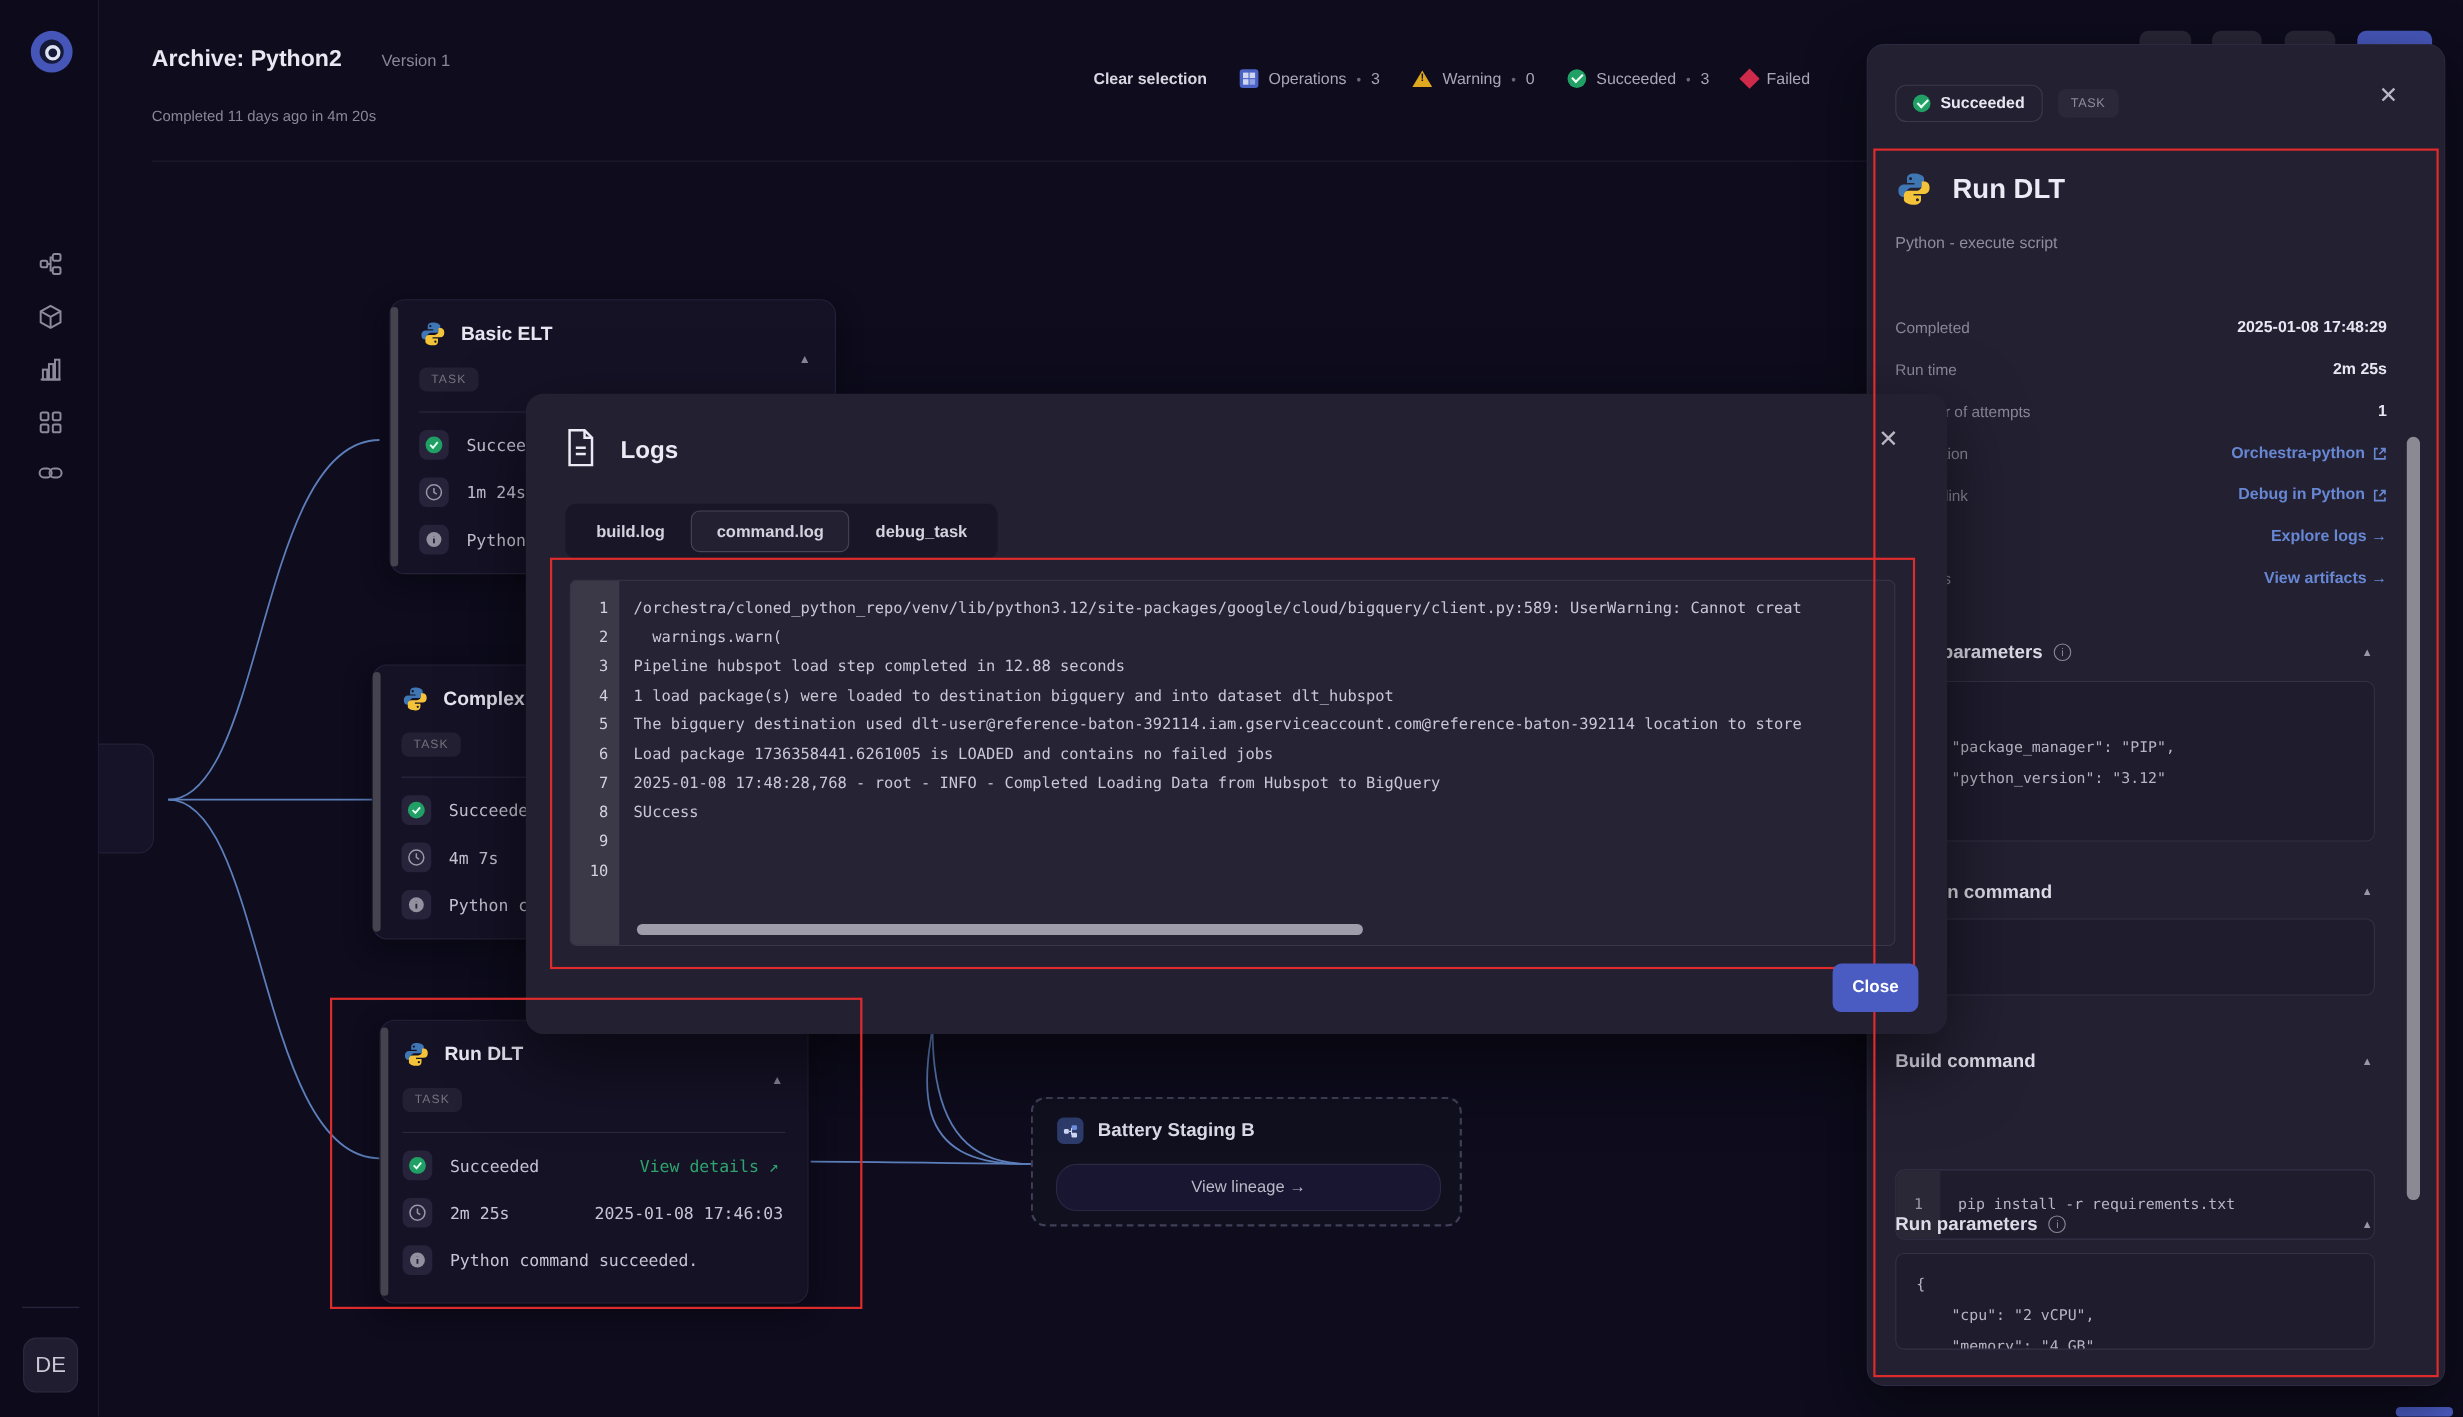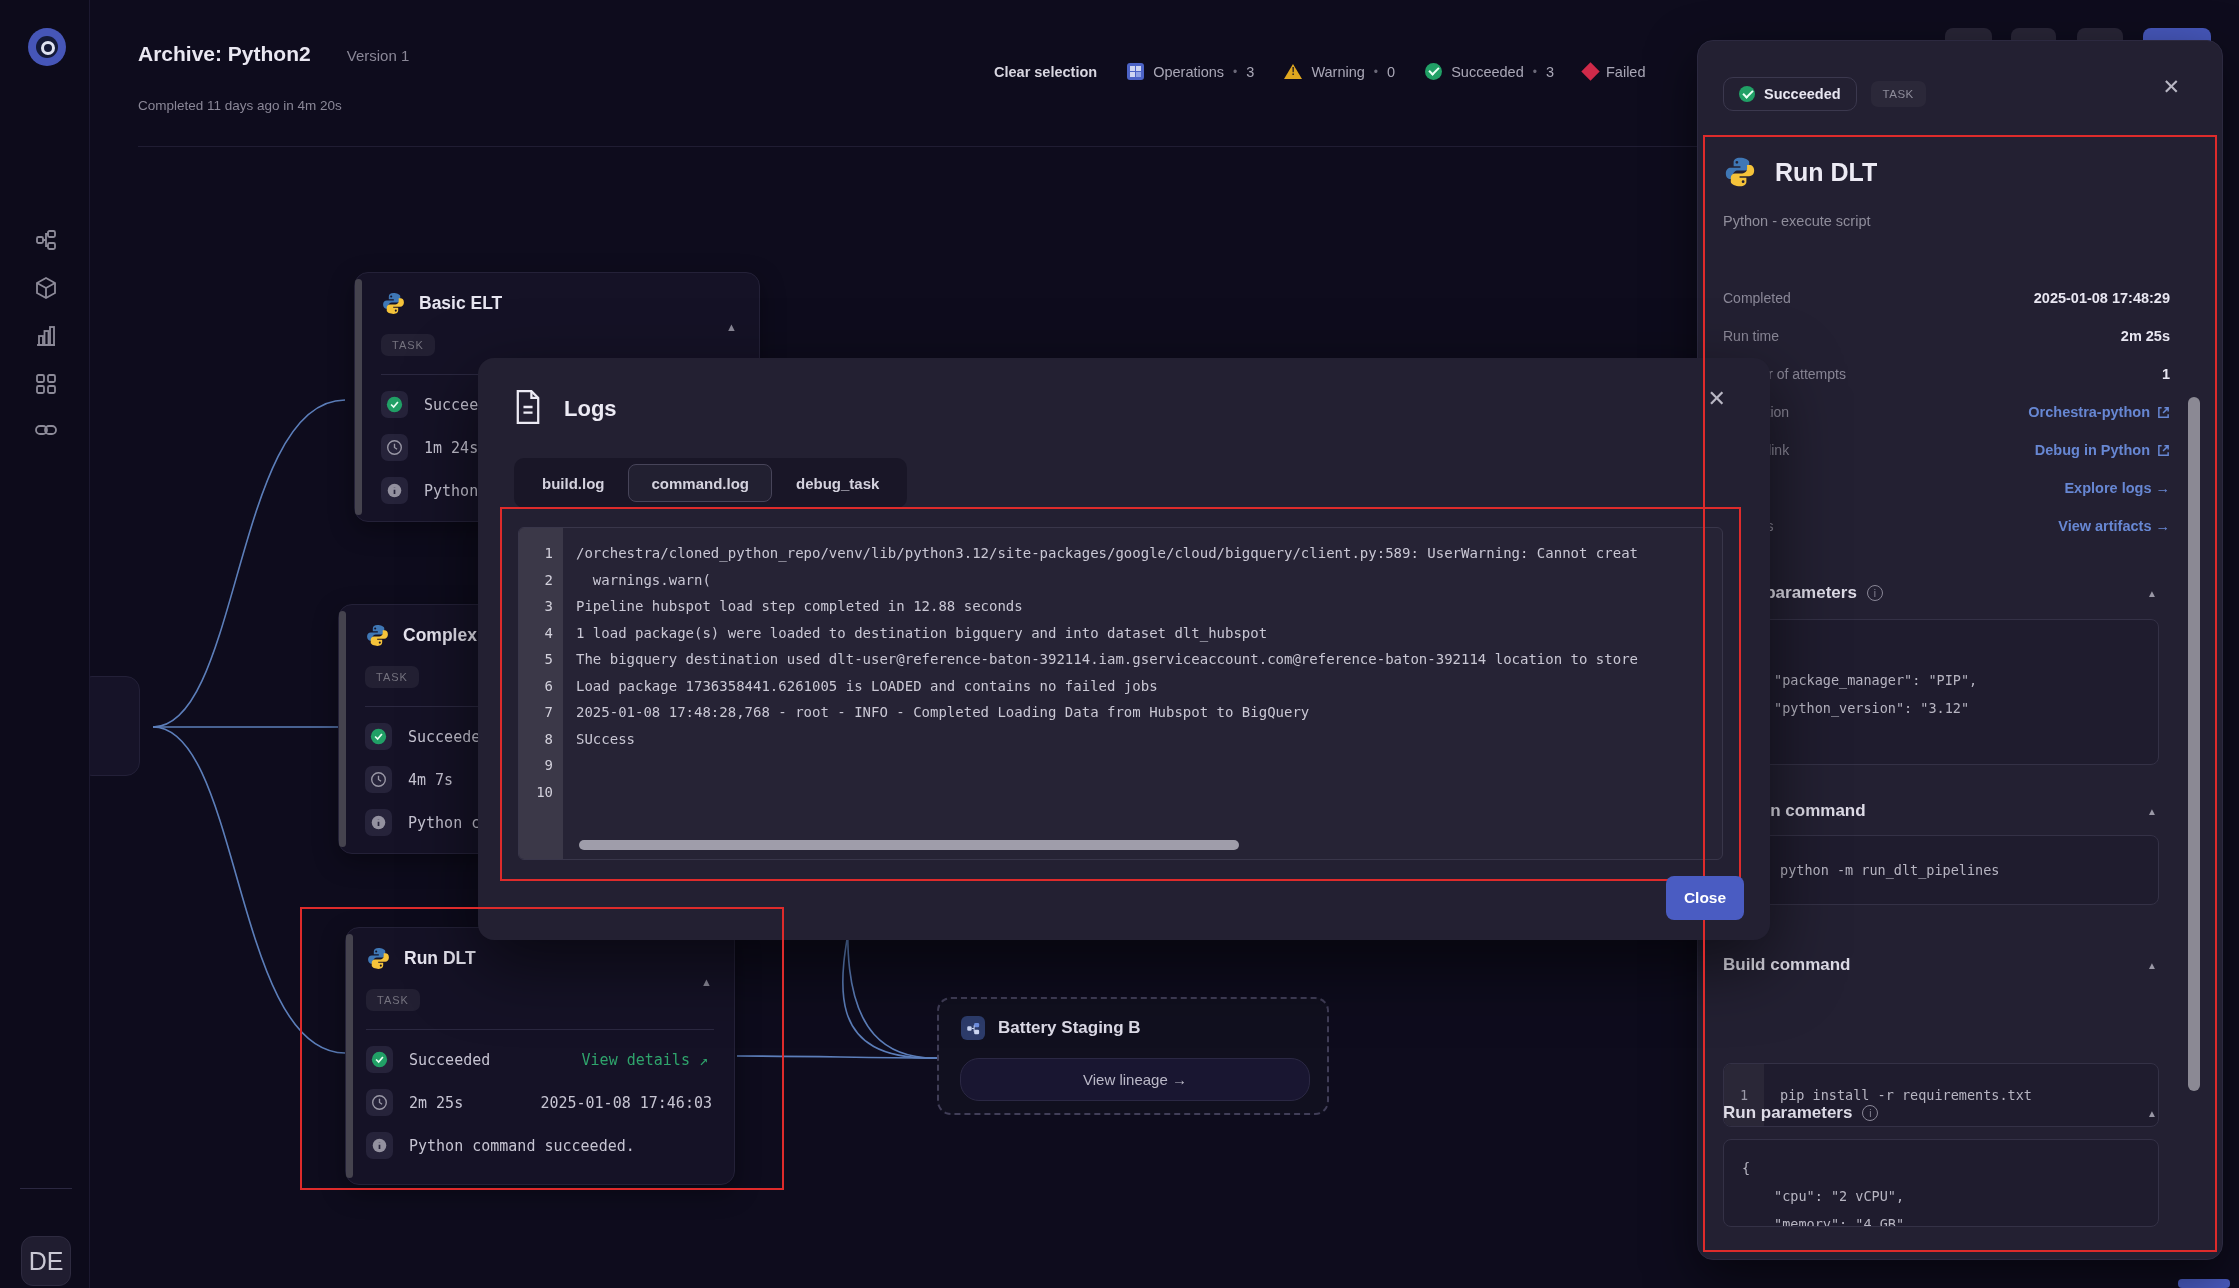--- a/index.html
+++ b/index.html
@@ -9,21 +9,21 @@
   .screen { position:absolute; inset:0; }
 
   
   .sidebar { position:absolute; left:0; top:0; width:90px; height:1288px; background:#0d0b1b; border-right:1px solid #1c1930; z-index:6; }
   .logo { position:absolute; left:28px; top:28px; width:38px; height:38px; border-radius:50%; background:#4656b8; }
   .logo::before { content:""; position:absolute; left:8px; top:8px; width:22px; height:22px; border-radius:50%; background:#141a38; }
   .logo::after { content:""; position:absolute; left:13px; top:13px; width:8px; height:8px; border-radius:50%; border:3px solid #dfe3f2; }
   .side-icon { position:absolute; left:34px; width:24px; height:24px; color:#8d8b99; }
   .side-icon svg { width:24px; height:24px; display:block; }
   .side-div { position:absolute; left:20px; top:1188px; width:52px; height:1px; background:#2b2841; }
-  .avatar { position:absolute; left:21px; top:1216px; width:50px; height:50px; border-radius:12px; background:#201d30; border:1px solid #2e2b40; display:flex; align-items:center; justify-content:center; font-size:25px; color:#cac8d4;margin-top:20px; }
+  .avatar { position:absolute; left:21px; top:1216px; width:50px; height:50px; border-radius:12px; background:#201d30; border:1px solid #2e2b40; display:flex; align-items:center; justify-content:center; font-size:20px; color:#cac8d4; }
 
   
   .hdr-row { position:absolute; left:138px; top:42px; display:flex; align-items:baseline; gap:24px; }
   .hdr-title { font-size:21px; font-weight:bold; color:#e9e7f1; }
   .hdr-version { font-size:15px; color:#8a8797;margin-left:12px; }
   .hdr-sub { position:absolute; left:138px; top:98px; font-size:13.5px; color:#8a8797; }
   .hdr-divider { position:absolute; left:138px; top:146px; width:2085px; height:1px; background:#201d33; }
 
   
   .statusbar { position:absolute; left:994px; top:63px; display:flex; align-items:center; gap:30px; font-size:14.5px; }
@@ -471,21 +471,20 @@
         <div>}</div>
       </div>
     </div>
 
     <div class="p-sec-h" style="top:760px">
       <span>Python command</span>
       <span class="p-caret">▲</span>
     </div>
     <div class="p-codebox p-gutterbox" style="top:794px;height:70px">
       <div class="p-gutter mono">1</div>
-      <div class="p-gcode mono">python -m run_dlt_pipelines</div>
     </div>
 
     <div class="p-sec-h" style="top:914px">
       <span>Build command</span>
       <span class="p-caret">▲</span>
     </div>
     <div class="p-codebox p-gutterbox" style="top:952px;height:64px">
       <div class="p-gutter mono">1</div>
       <div class="p-gcode mono">pip install -r requirements.txt</div>
     </div>

